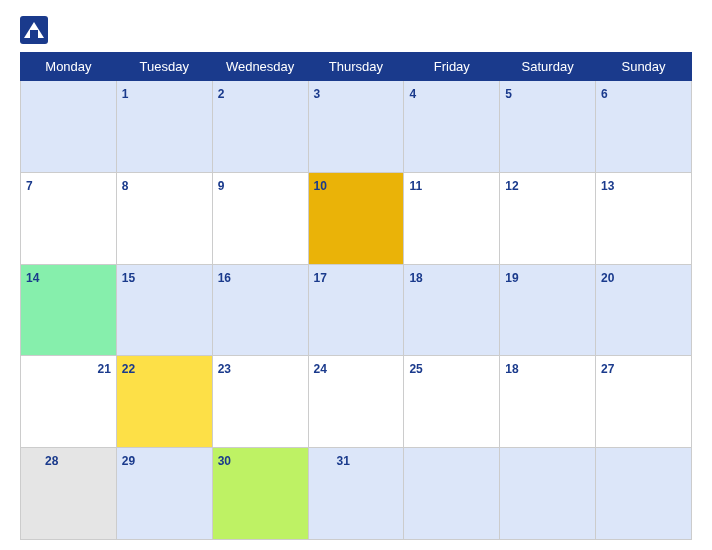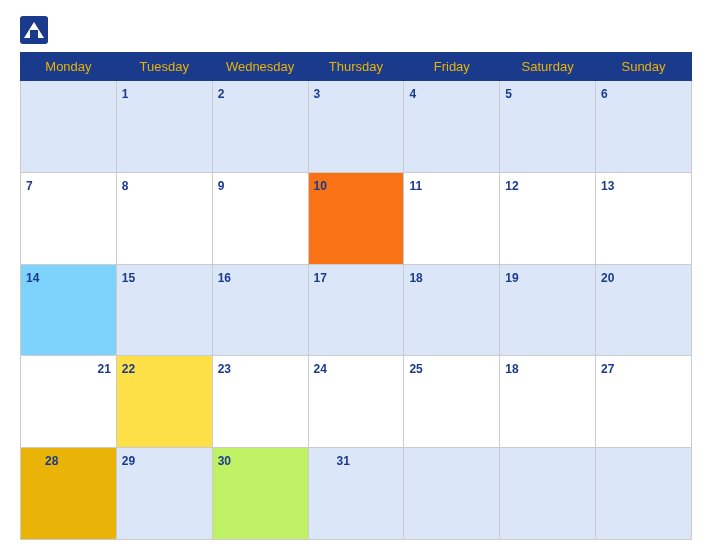--- a/index.html
+++ b/index.html
@@ -58,21 +58,21 @@
       text-align: right;
     }
     .calendar {
       width: 100%;
       border-collapse: collapse;
       margin-top: 4px;
       flex: 1;
     }
     .calendar th {
       background-color: #1a3a8c;
-      color: #eab308;
+      color: #ffffff;
       font-size: 13px;
       font-weight: normal;
       padding: 6px 4px;
       text-align: center;
       border: 1px solid #1a3a8c;
     }
     .calendar td {
       border: 1px solid #ccc;
       vertical-align: top;
       width: calc(100% / 7);
@@ -132,45 +132,45 @@
         <td style="background-color: rgb(220, 230, 249);"><span class="day-num">2</span></td>
         <td style="background-color: rgb(220, 230, 249);"><span class="day-num">3</span></td>
         <td style="background-color: rgb(220, 230, 249);"><span class="day-num">4</span></td>
         <td style="background-color: rgb(220, 230, 249);"><span class="day-num">5</span></td>
         <td style="background-color: rgb(220, 230, 249);"><span class="day-num">6</span></td>
       </tr>
       <tr>
         <td style="background-color: rgb(255, 255, 255);"><span class="day-num">7</span></td>
         <td style="background-color: rgb(255, 255, 255);"><span class="day-num">8</span></td>
         <td style="background-color: rgb(255, 255, 255);"><span class="day-num">9</span></td>
-        <td style="background-color: #f97316;"><span class="day-num">10</span></td>
+        <td style="background-color: #eab308;"><span class="day-num">10</span></td>
         <td style="background-color: rgb(255, 255, 255);"><span class="day-num">11</span></td>
         <td style="background-color: rgb(255, 255, 255);"><span class="day-num">12</span></td>
         <td style="background-color: rgb(255, 255, 255);"><span class="day-num">13</span></td>
       </tr>
       <tr>
-        <td style="background-color: #7dd3fc;"><span class="day-num">14</span></td>
+        <td style="background-color: #86efac;"><span class="day-num">14</span></td>
         <td style="background-color: rgb(220, 230, 249);"><span class="day-num">15</span></td>
         <td style="background-color: rgb(220, 230, 249);"><span class="day-num">16</span></td>
         <td style="background-color: rgb(220, 230, 249);"><span class="day-num">17</span></td>
         <td style="background-color: rgb(220, 230, 249);"><span class="day-num">18</span></td>
         <td style="background-color: rgb(220, 230, 249);"><span class="day-num">19</span></td>
         <td style="background-color: rgb(220, 230, 249);"><span class="day-num">20</span></td>
       </tr>
       <tr>
         <td style="background-color: rgb(255, 255, 255); text-align: right;"><span class="day-num">21</span></td>
         <td style="background-color: #fde047;"><span class="day-num">22</span></td>
         <td style="background-color: rgb(255, 255, 255);"><span class="day-num">23</span></td>
         <td style="background-color: rgb(255, 255, 255);"><span class="day-num">24</span></td>
         <td style="background-color: rgb(255, 255, 255);"><span class="day-num">25</span></td>
         <td style="background-color: rgb(255, 255, 255);"><span class="day-num">18</span></td>
         <td style="background-color: rgb(255, 255, 255);"><span class="day-num">27</span></td>
       </tr>
       <tr>
-        <td style="background-color: #eab308; padding-left: 24px;"><span class="day-num">28</span></td>
+        <td style="background-color: #e5e5e5; padding-left: 24px;"><span class="day-num">28</span></td>
         <td style="background-color: rgb(220, 230, 249);"><span class="day-num">29</span></td>
         <td style="background-color: #bef264;"><span class="day-num">30</span></td>
         <td style="background-color: rgb(220, 230, 249); padding-left: 28px;"><span class="day-num">31</span></td>
         <td class="empty-cell"></td>
         <td class="empty-cell"></td>
         <td class="empty-cell"></td>
       </tr>
     </tbody>
 </table>
 

